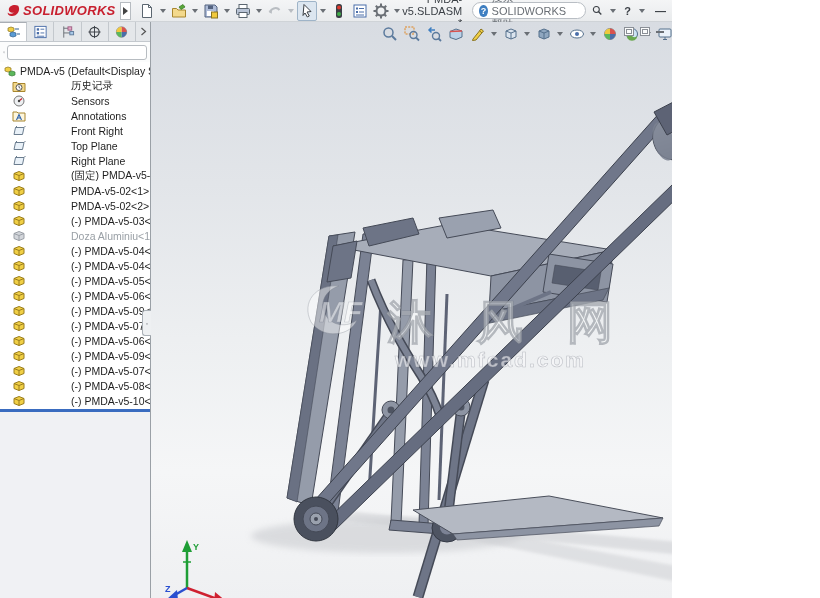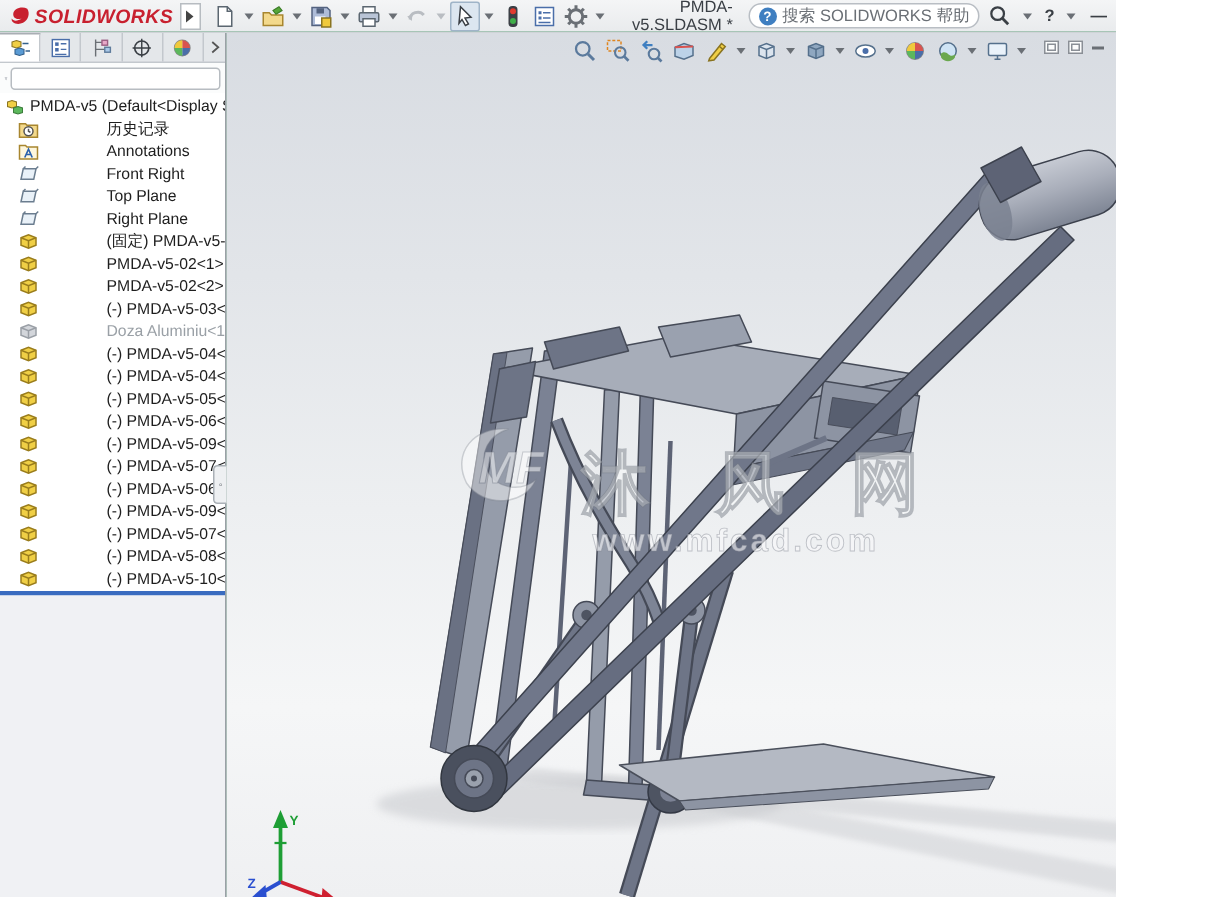--- a/index.html
+++ b/index.html
@@ -1,18 +1,18 @@
 <!DOCTYPE html>
 <html><head>
 <meta charset="utf-8">
 <style>
   * { margin:0; padding:0; box-sizing:border-box; }
   html,body { width:820px; height:598px; overflow:hidden; }
   body { font-family:"Liberation Sans", sans-serif; font-size:11px; color:#1e1e1e; }
-  .app { position:relative; width:744px; height:598px; background:#15803d; }
+  .app { position:relative; width:672px; height:598px; background:#1d4ed8; }
 
   
   .titlebar { position:absolute; top:0; left:0; right:0; height:22px;
     background:linear-gradient(#f4f5f6,#e9ebed); display:flex; align-items:center;
     border-bottom:1px solid #cfd3d7; padding:0 4px; }
   .brand { display:flex; align-items:center; gap:2px; padding-left:2px; }
   .brand-text { color:#c8202f; font-weight:bold; font-style:italic; font-size:13px; letter-spacing:.3px; }
   .menu-arrow-btn { width:14px; height:18px; border:1px solid #b7bcc1; background:#fff;
     display:flex; align-items:center; justify-content:center; margin:0 6px 0 4px; }
   .tri-right { width:0; height:0; border-left:5px solid #444; border-top:4px solid transparent; border-bottom:4px solid transparent; }
@@ -257,20 +257,30 @@
                   <path d="M1 3.5h4l1 1h7v8H1z" fill="#f3d98c" stroke="#a8862f"></path>
                   <circle cx="7" cy="8.5" r="3" fill="#fff" stroke="#555"></circle>
                   <path d="M7 6.8V8.5l1.3.8" fill="none" stroke="#555"></path>
                 </svg>
               </span>
               <span>历史记录</span>
             </div>
             <div class="tree-row indent">
               <span class="ticon">
                 <svg width="14" height="14" viewBox="0 0 14 14">
+                  <circle cx="7" cy="7" r="5" fill="#eef0f2" stroke="#777"></circle>
+                  <path d="M7 7L10 4.5" stroke="#c8202f" stroke-width="1.2"></path>
+                  <circle cx="7" cy="7" r="1.2" fill="#444"></circle>
+                </svg>
+              </span>
+              <span>Sensors</span>
+            </div>
+            <div class="tree-row indent">
+              <span class="ticon">
+                <svg width="14" height="14" viewBox="0 0 14 14">
                   <path d="M1 3h4l1 1h7v8H1z" fill="#fdf6dd" stroke="#a8862f"></path>
                   <path d="M4.5 11 L7 5.5 L9.5 11 M5.6 9h2.8" fill="none" stroke="#2a61ae" stroke-width="1.1"></path>
                 </svg>
               </span>
               <span>Annotations</span>
             </div>
             <div class="tree-row indent">
               <span class="ticon">
                 <svg width="14" height="14" viewBox="0 0 14 14">
                   <path d="M3.5 3.5 L12 3.5 L10.5 10.5 L2 10.5 Z" fill="#e9f1f8" stroke="#6b7d8f"></path>

